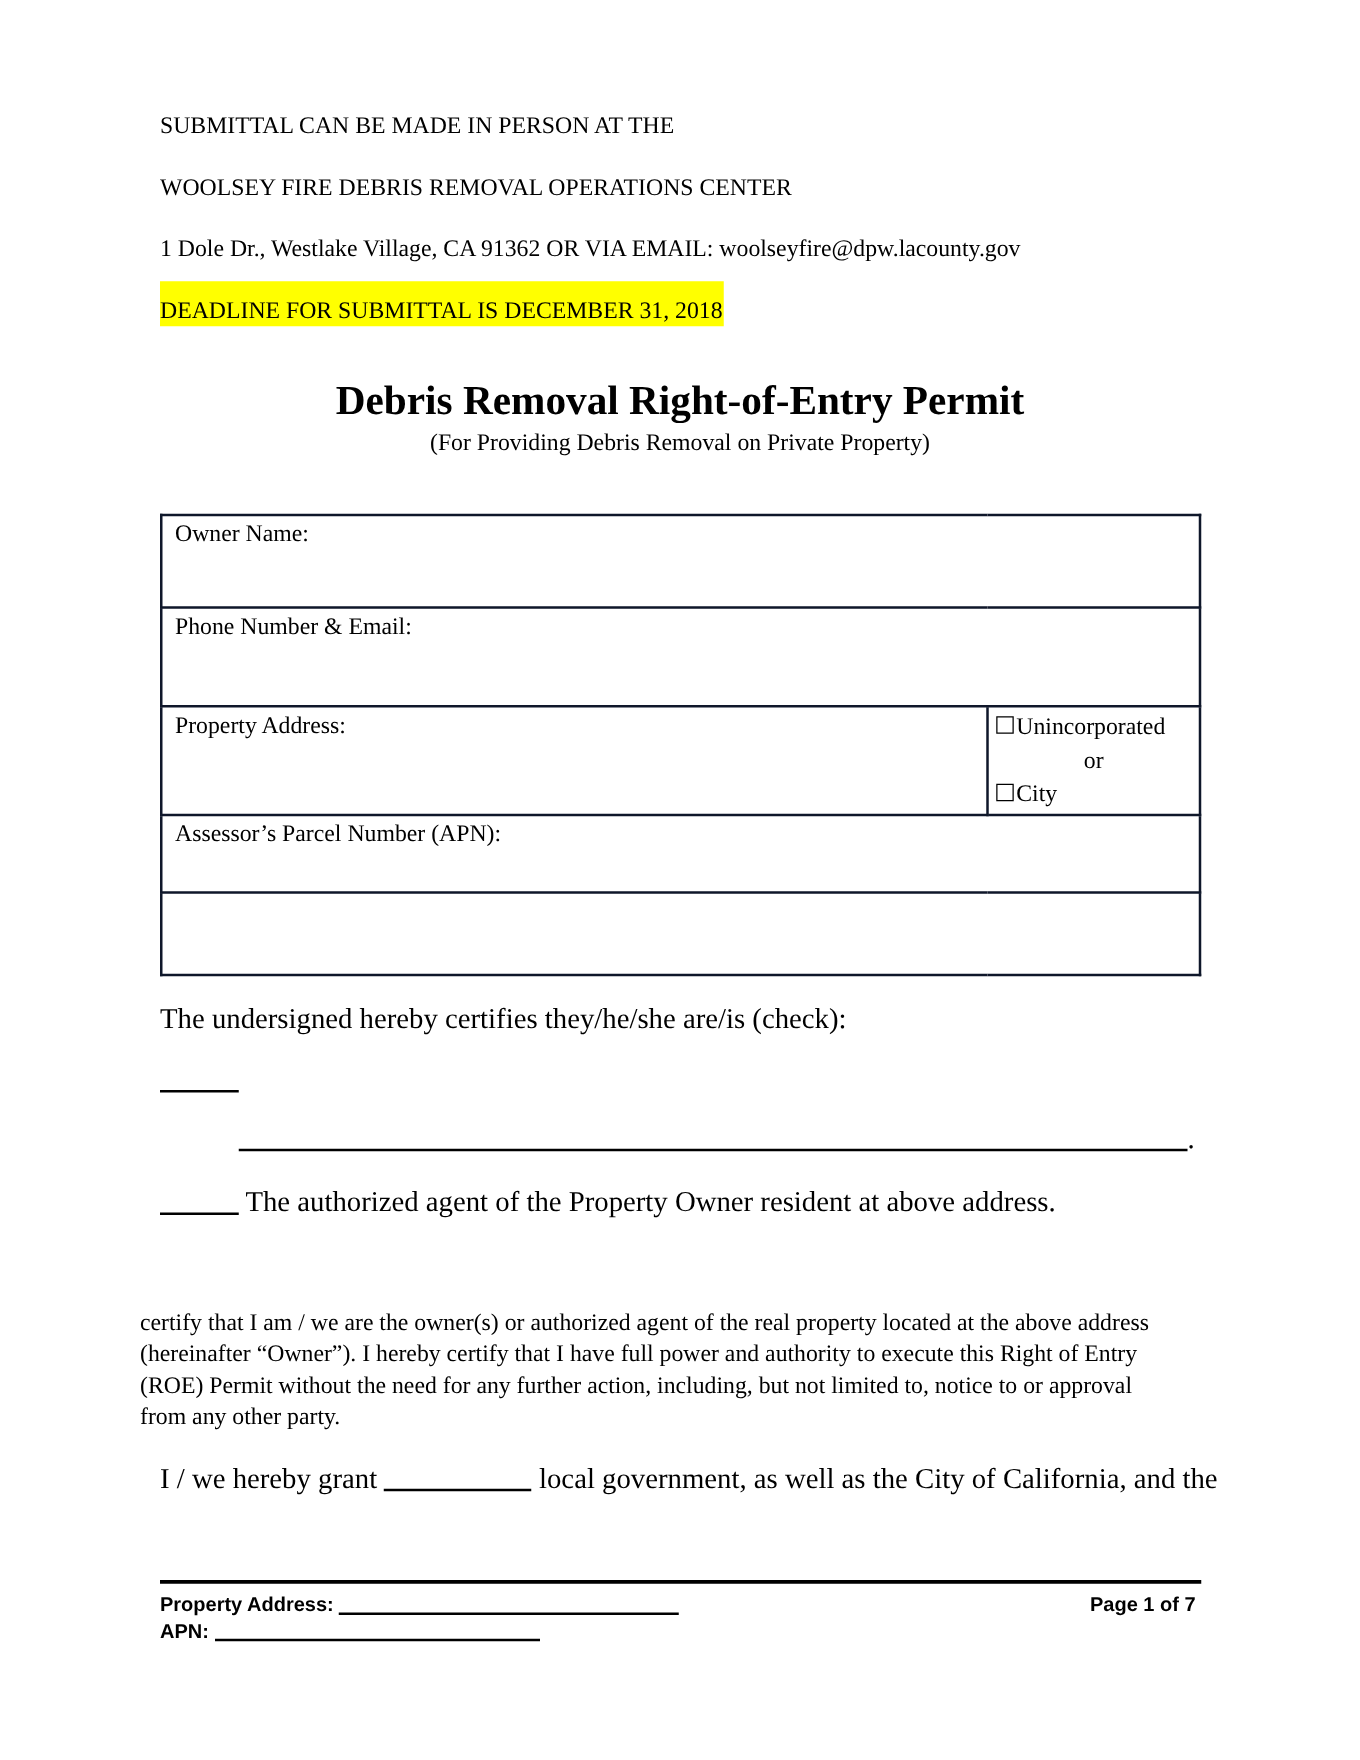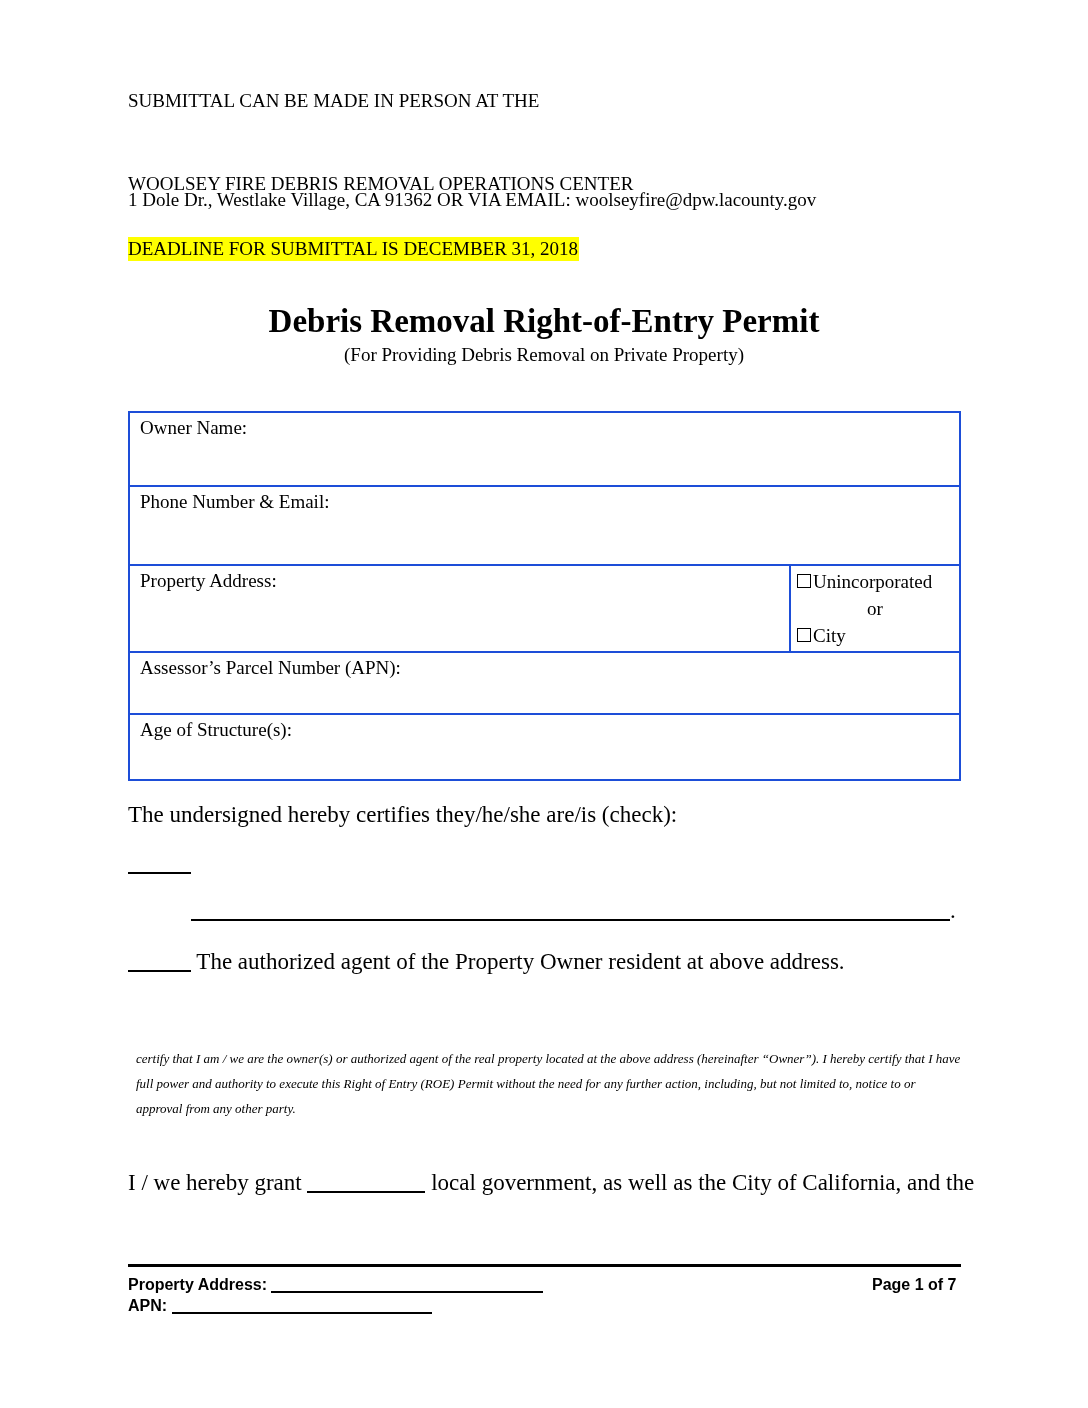--- a/index.html
+++ b/index.html
@@ -1,42 +1,42 @@
 <!DOCTYPE html>
 <html><head>
 <meta charset="utf-8">
 <style>
   html, body { margin: 0; padding: 0; background: #ffffff; }
   body { width: 1088px; height: 1408px; position: relative; overflow: hidden; color: #000; font-family: "Liberation Serif", serif; }
   .page { position: absolute; left: 0; top: 0; width: 1076px; height: 1408px; }
   .abs { position: absolute; white-space: nowrap; }
   .hdr { font-size: 19px; left: 128px; }
-  .highlight { background: #ffff00; padding: 1px 1px 2px 0; }
+  .highlight { background: #ffff00; padding: 13px 1px 2px 0; }
   .title { font-size: 33px; font-weight: bold; left: 0; width: 1088px; text-align: center; top: 303px; }
   .subtitle { font-size: 19px; left: 0; width: 1088px; text-align: center; top: 344px; }
   table.form { position: absolute; left: 128px; top: 411px; width: 833px; border-collapse: collapse; font-size: 19px; }
-  table.form td { border: 2px solid #1d4ed8; vertical-align: top; padding: 4px 10px; }
+  table.form td { border: 2px solid #0f172a; vertical-align: top; padding: 4px 10px; }
   .lbl { display: block; }
   .field { display: block; width: 100%; border: none; outline: none; background: transparent; font-family: "Liberation Serif", serif; font-size: 19px; height: 22px; padding: 0; }
   .juris { width: 156px; padding: 2px 6px !important; line-height: 27px; }
   .juris .or { display: block; text-align: center; }
   .chk { display: inline-block; width: 12px; height: 12px; border: 1px solid #000; margin-right: 2px; vertical-align: 0px; cursor: pointer; }
   .body-text { font-size: 23px; left: 128px; }
   .blank { display: inline-block; border-bottom: 2px solid #000; vertical-align: -3px; cursor: text; }
-  .para { position: absolute; left: 136px; width: 825px; font-size: 13px; line-height: 25px; top: 1046px; font-style: italic; }
+  .para { position: absolute; left: 112px; width: 825px; font-size: 19px; line-height: 25px; top: 1046px; }
   .rule { position: absolute; left: 128px; top: 1264px; width: 833px; height: 3px; background: #000; }
   .footer { font-family: "Liberation Sans", sans-serif; font-weight: bold; font-size: 16px; }
 </style>
 </head>
 <body>
 
 <div class="page">
 
   <div class="abs hdr" style="top:90px;">SUBMITTAL CAN BE MADE IN PERSON AT THE</div>
-  <div class="abs hdr" style="top:140px;margin-top:33px;">WOOLSEY FIRE DEBRIS REMOVAL OPERATIONS CENTER</div>
+  <div class="abs hdr" style="top:140px;">WOOLSEY FIRE DEBRIS REMOVAL OPERATIONS CENTER</div>
   <div class="abs hdr" style="top:189px;">1 Dole Dr., Westlake Village, CA 91362 OR VIA EMAIL: woolseyfire@dpw.lacounty.gov</div>
   <div class="abs hdr" style="top:238px;">
     <span class="highlight">DEADLINE FOR SUBMITTAL IS DECEMBER 31, 2018</span>
   </div>
 
   <div class="abs title">Debris Removal Right-of-Entry Permit</div>
   <div class="abs subtitle">(For Providing Debris Removal on Private Property)</div>
 
   <table class="form">
     <tbody>
@@ -68,21 +68,20 @@
       </td>
     </tr>
     <tr style="height:62px;">
       <td colspan="2">
         <span class="lbl">Assessor’s Parcel Number (APN):</span>
         <input class="field" type="text" value="" style="">
       </td>
     </tr>
     <tr style="height:66px;">
       <td colspan="2">
-        <span class="lbl">Age of Structure(s):</span>
         <input class="field" type="text" value="" style="">
       </td>
     </tr>
   </tbody>
     </table>
 
   <div class="abs body-text" style="top:802px;">The undersigned hereby certifies they/he/she are/is (check):</div>
 
   <div class="abs body-text" style="top:851px;">
     <span class="blank" style="width:63px;"></span>

